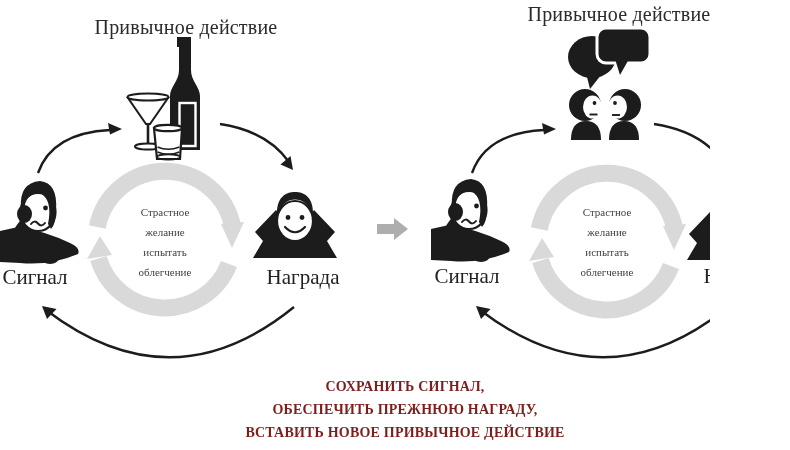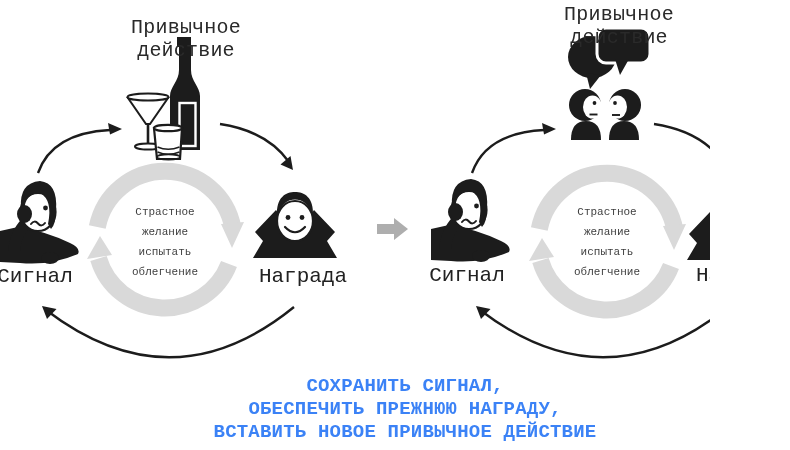--- a/index.html
+++ b/index.html
@@ -1,26 +1,26 @@
 <!DOCTYPE html>
 <html><head>
 <meta charset="utf-8">
 <style>
   html,body{margin:0;padding:0;background:#ffffff;}
   #stage{
     position:relative;width:710px;height:450px;background:#ffffff;overflow:hidden;
-    font-family:Liberation Mono, monospace;
+    font-family:Liberation Serif, serif;
   }
   #art{position:absolute;left:0;top:0;}
   .txt{position:absolute;color:#262626;}
   .diagram-title{width:200px;text-align:center;font-size:20px;letter-spacing:.2px;color:#2a2a2a;}
   .node-label{width:90px;text-align:center;font-size:21px;color:#222222;}
   .craving{width:150px;text-align:center;font-size:11px;line-height:20px;color:#3f3f3f;white-space:pre-line;}
-  .caption{width:560px;text-align:center;font-size:19px;font-weight:700;line-height:23px;
-           color:#3b82f6;white-space:pre-line;letter-spacing:.2px;}
+  .caption{width:560px;text-align:center;font-size:14px;font-weight:700;line-height:23px;
+           color:#7f1d1d;white-space:pre-line;letter-spacing:.2px;}
 </style>
 </head>
 <body>
 
 <div id="stage">
 
   <svg id="art" width="790" height="450" viewBox="0 0 790 450">
     <defs>
 
       <g id="cycle-ring">

